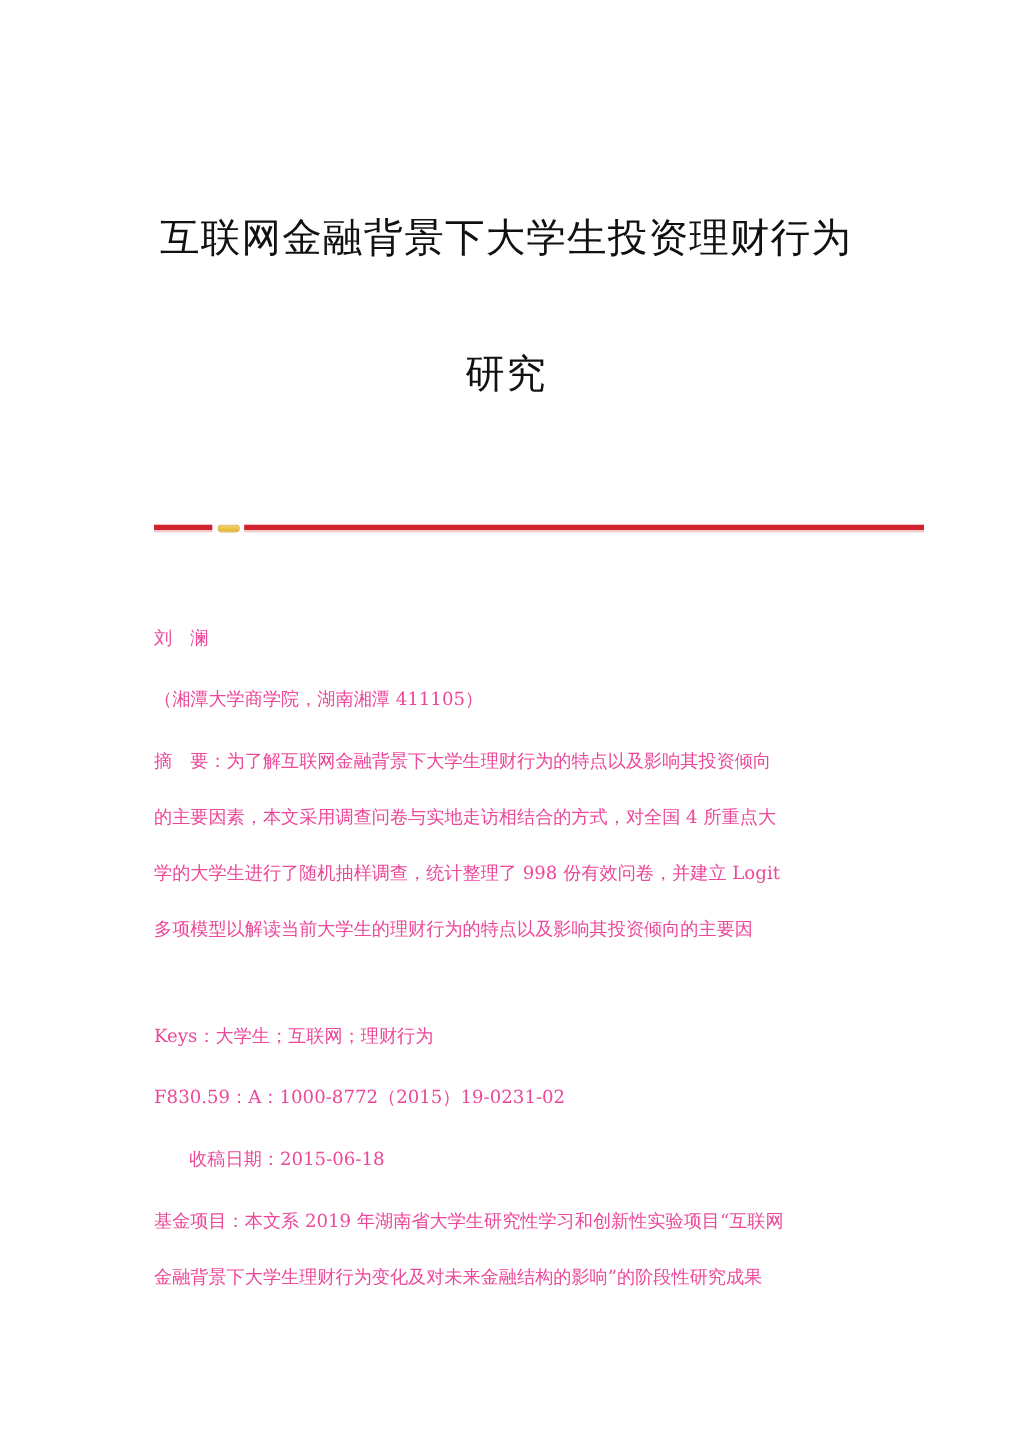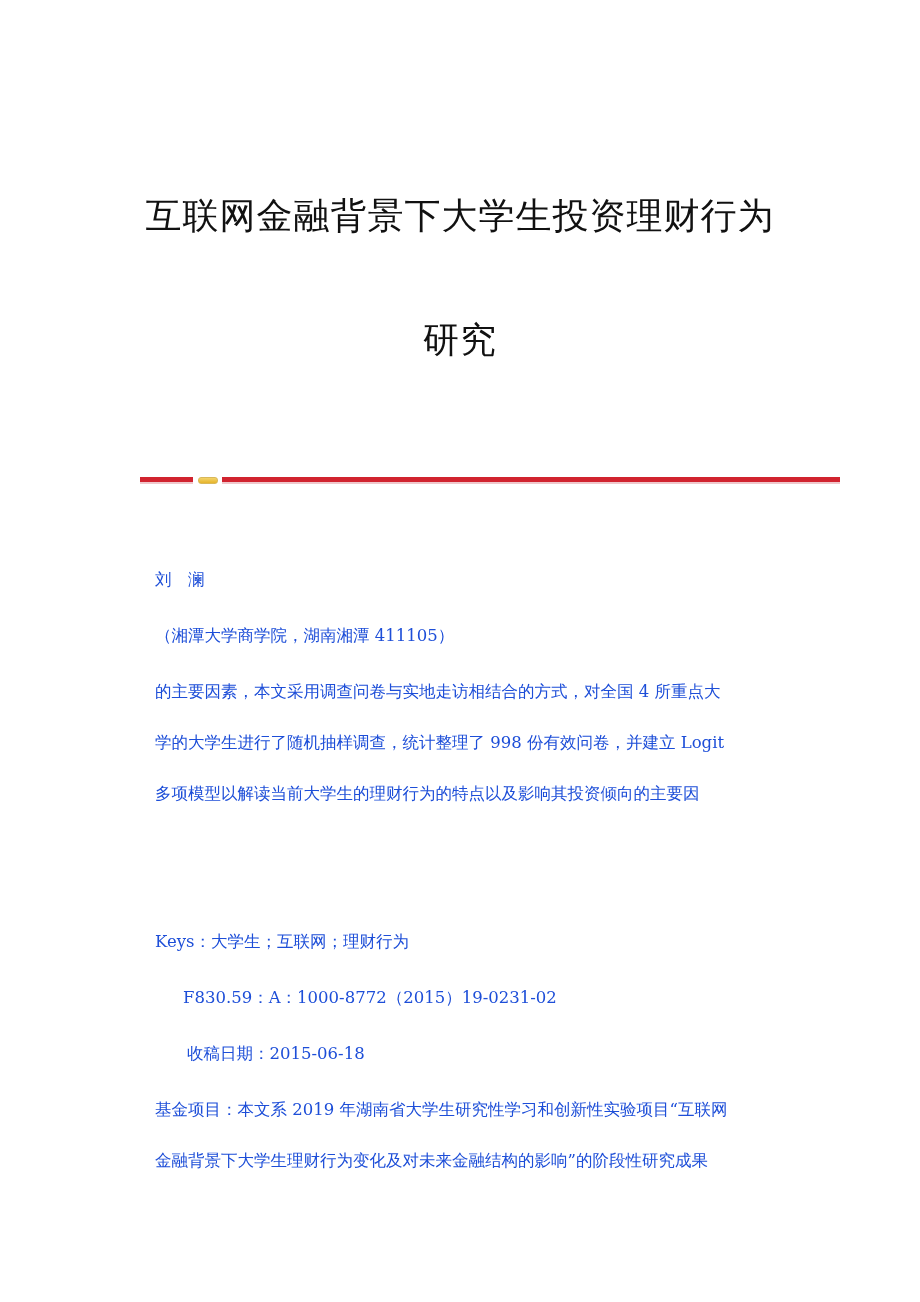--- a/index.html
+++ b/index.html
@@ -16,22 +16,22 @@
     .divider .bar { position: absolute; top: 0; height: 5px; background: #d1232f; }
     .divider .bar::after {
       content: ""; position: absolute; left: 0; right: 0; top: 5px; height: 2px; background: #efc8cc;
     }
     .divider .gem {
       position: absolute; top: 0; height: 5px; border-radius: 3px;
       background: linear-gradient(#f3d36a, #e6b42a);
       border: 1px solid #d9b85a;
     }
     .para {
-      position: absolute; left: 155px; width: 640px;
-      font-family: "DejaVu Serif", serif; font-size: 16.5px; color: #1d4ed8;
+      position: absolute; left: 140px; width: 640px;
+      font-family: "DejaVu Serif", serif; font-size: 16.5px; color: #ec4899;
       line-height: 51px; white-space: nowrap;
     }
     .line { display: block; height: 51px; }
   </style>
 </head>
 <body>
 
 <div class="page">
 
   <div class="title l2">研究</div>
@@ -41,28 +41,29 @@
     <div class="bar" style="left:0; width:53px;"></div>
     <div class="gem" style="left:58px; width:18px;"></div>
     <div class="bar" style="left:82px; width:618px;"></div>
   </div>
 
   <div class="para" style="top:554px;">刘　澜</div>
 
   <div class="para" style="top:610px;">（湘潭大学商学院，湖南湘潭 411105）</div>
 
   <div class="para" style="top:666px;">
+    <span class="line">摘　要：为了解互联网金融背景下大学生理财行为的特点以及影响其投资倾向</span>
     <span class="line">的主要因素，本文采用调查问卷与实地走访相结合的方式，对全国 4 所重点大</span>
     <span class="line">学的大学生进行了随机抽样调查，统计整理了 998 份有效问卷，并建立 Logit</span>
     <span class="line">多项模型以解读当前大学生的理财行为的特点以及影响其投资倾向的主要因</span>
   </div>
 
   <div class="para" style="top:916px;">Keys：大学生；互联网；理财行为</div>
 
-  <div class="para" style="top:972px;margin-left:28px;">F830.59：A：1000-8772（2015）19-0231-02</div>
+  <div class="para" style="top:972px;">F830.59：A：1000-8772（2015）19-0231-02</div>
 
   <div class="para" style="top:1028px;margin-left:32px;">收稿日期：2015-06-18</div>
 
   <div class="para" style="top:1084px;">
     <span class="line">基金项目：本文系 2019 年湖南省大学生研究性学习和创新性实验项目“互联网</span>
     <span class="line">金融背景下大学生理财行为变化及对未来金融结构的影响”的阶段性研究成果</span>
   </div>
 
 </div>
 

